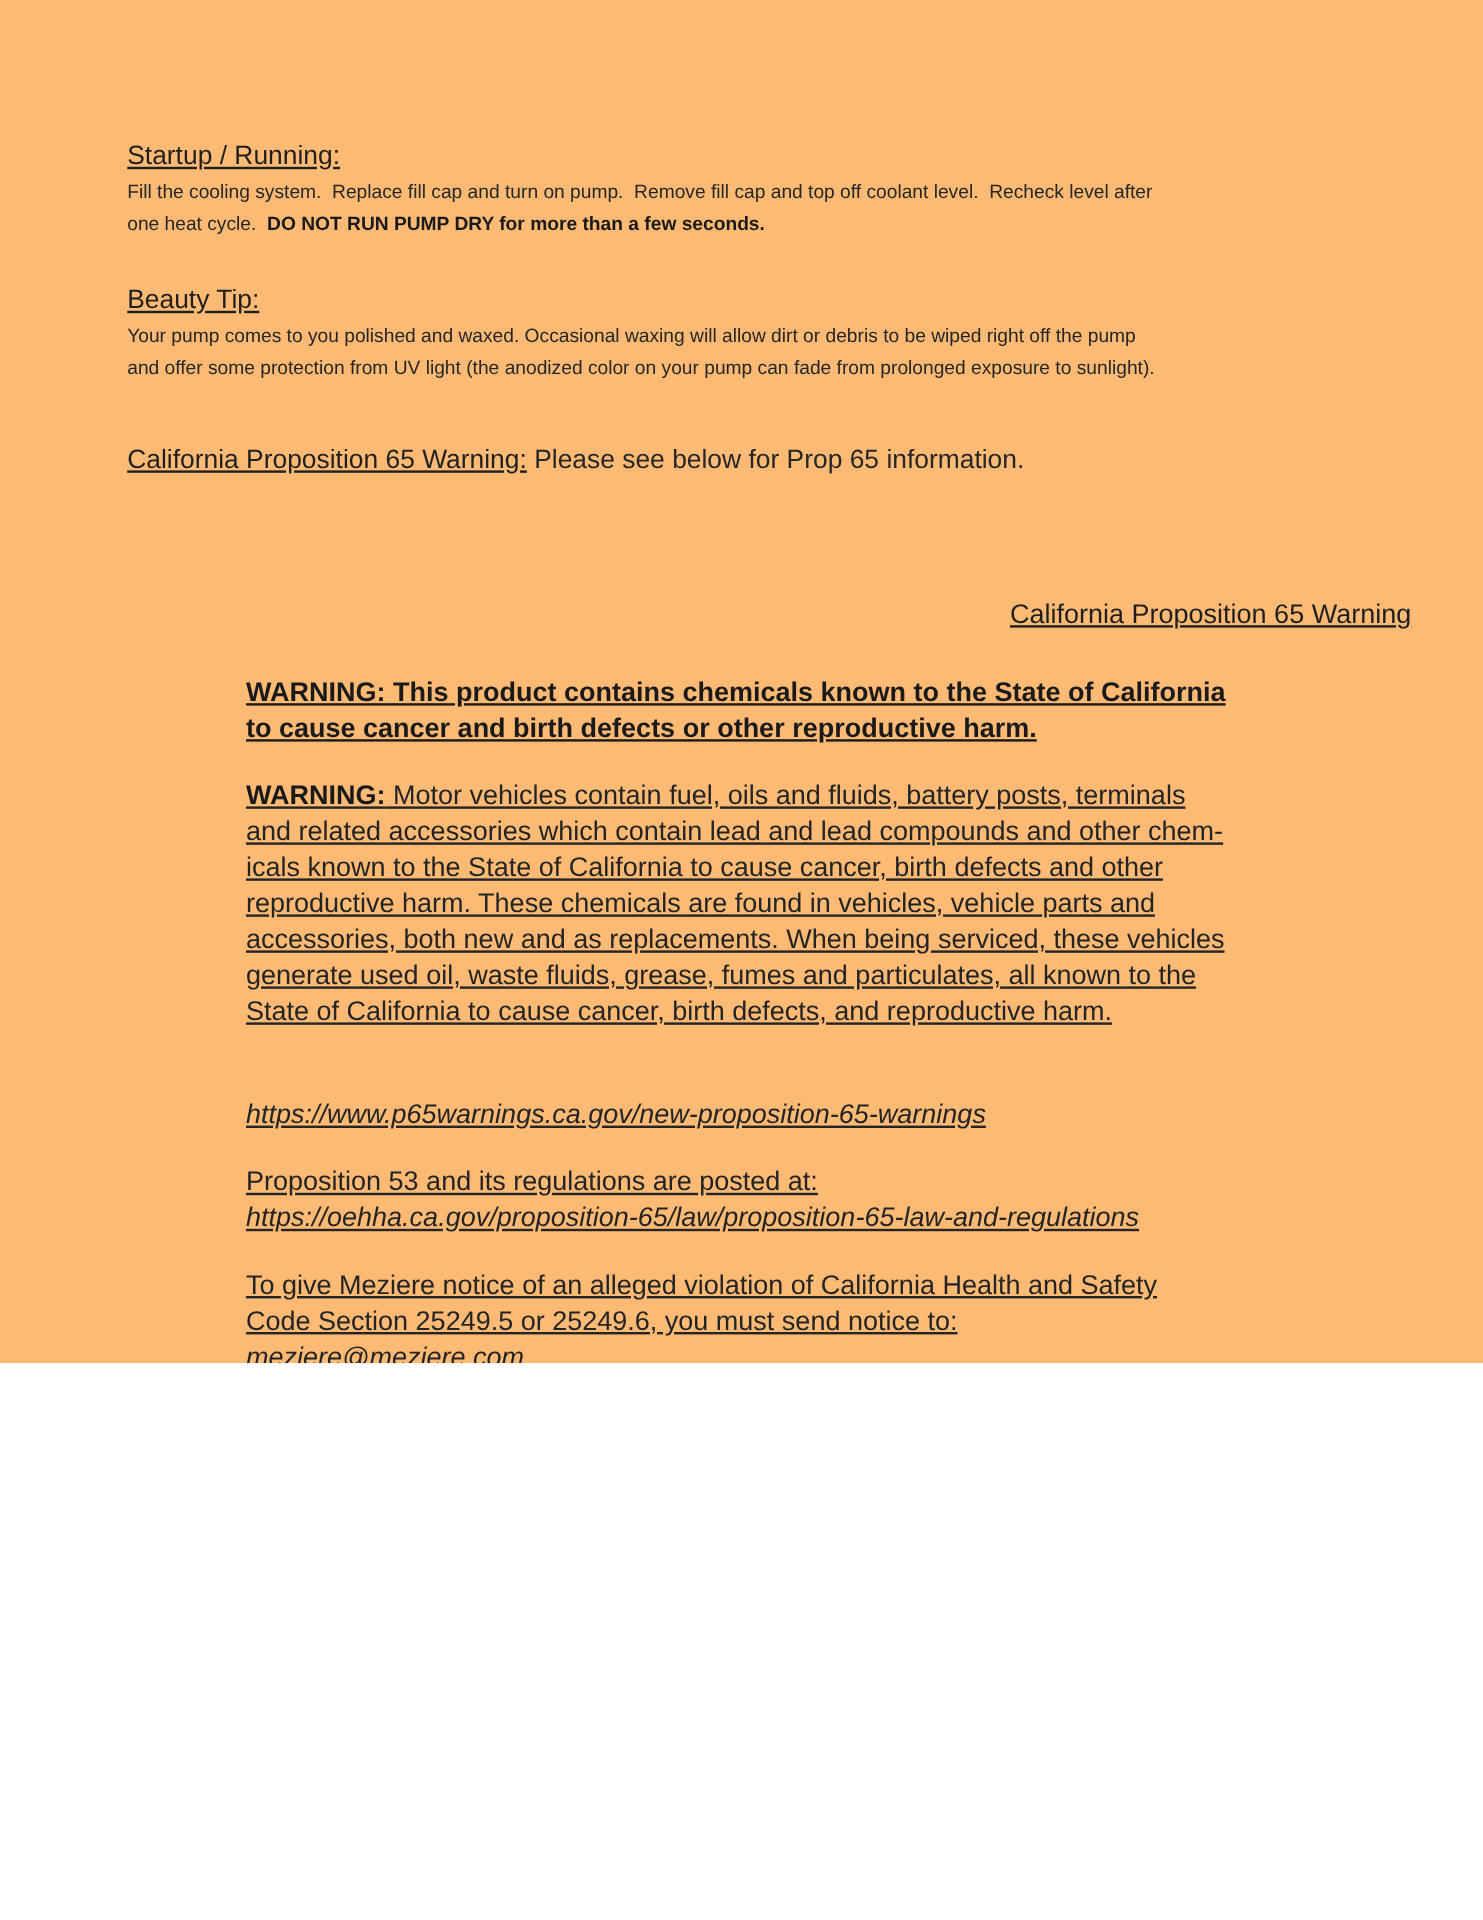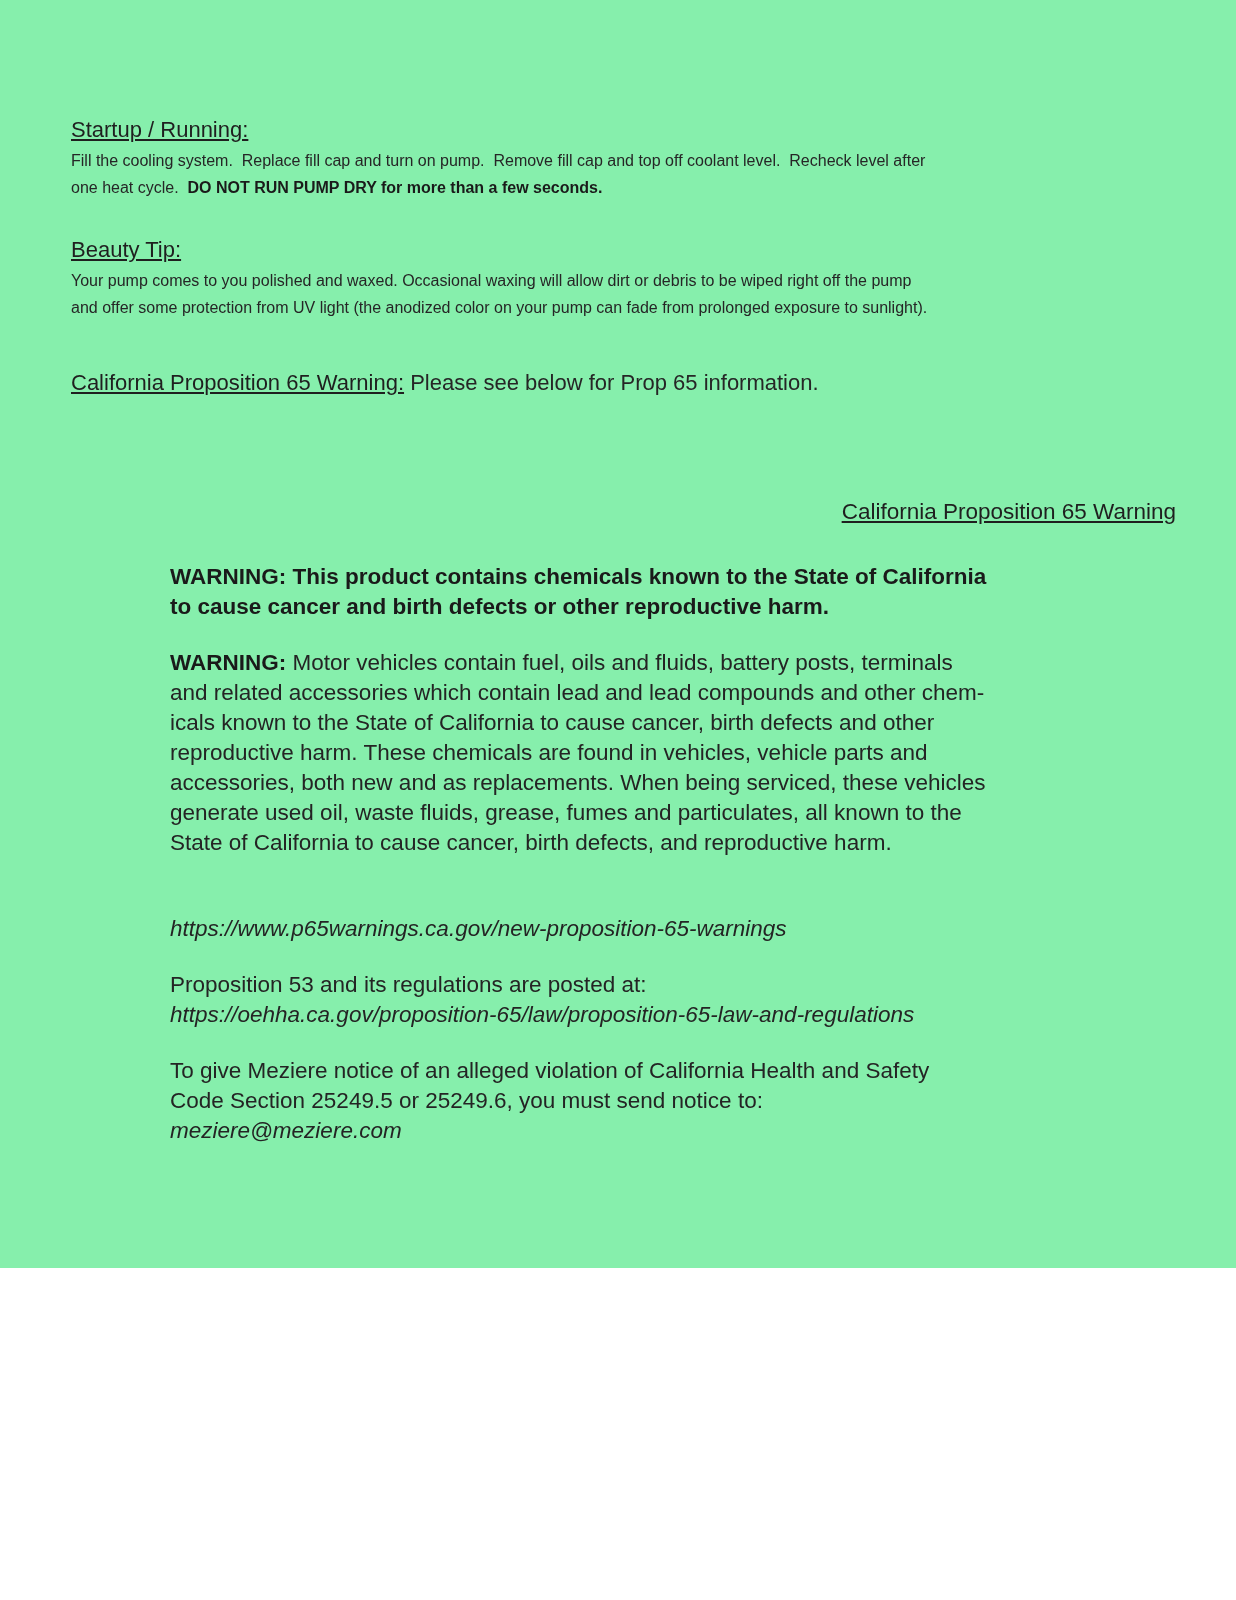--- a/index.html
+++ b/index.html
@@ -3,27 +3,27 @@
 <meta charset="utf-8">
 <style>
   html, body {
     margin: 0;
     padding: 0;
     background: #ffffff;
   }
   .page {
     position: relative;
     width: 1236px;
-    height: 1268px;
-    background: #86efac;
+    height: 1136px;
+    background: #fdba74;
     color: #222222;
     font-family: "Liberation Sans", sans-serif;
     overflow: hidden;
     box-sizing: border-box;
-    padding: 116px 60px 0 71px;
+    padding: 116px 60px 0 106px;
   }
   .section-heading {
     font-size: 22px;
     line-height: 27px;
     font-weight: 400;
     text-decoration: underline;
     margin: 0;
     color: #1f1f1f;
   }
   .body-text {
@@ -63,20 +63,21 @@
   .warning-block {
     margin: 36px 0 0 99px;
     width: 930px;
     font-size: 22.5px;
     line-height: 30px;
     color: #242424;
   }
   .warning-block .para {
     margin: 0 0 26px 0;
     white-space: pre-wrap;
+    text-decoration: underline;
   }
   .bold {
     font-weight: 700;
     color: #1a1a1a;
   }
   .italic {
     font-style: italic;
   }
 </style>
 </head>

